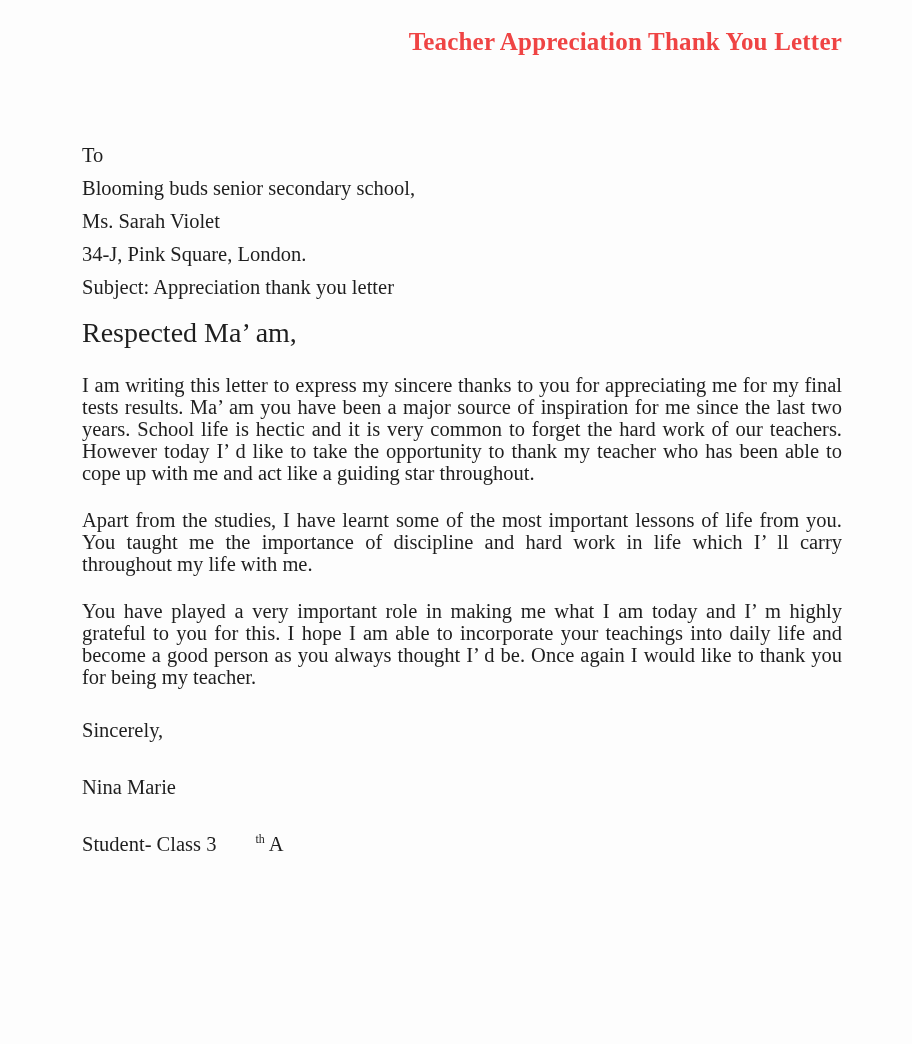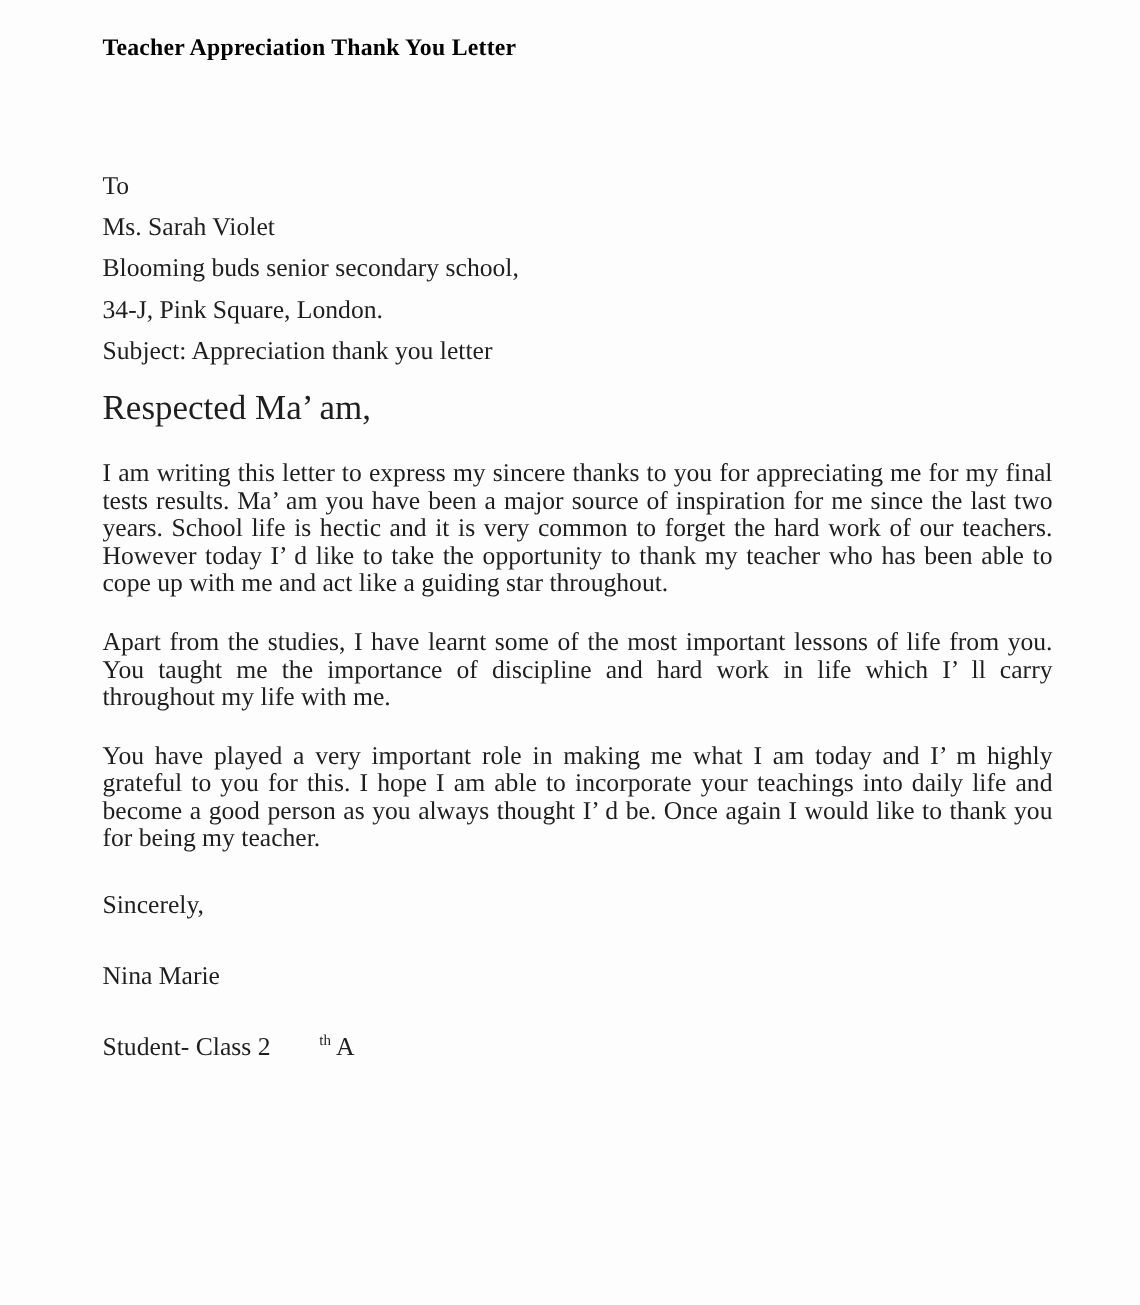--- a/index.html
+++ b/index.html
@@ -12,26 +12,26 @@
     width: 912px;
     height: 1044px;
     background: #fdfdfd;
     box-sizing: border-box;
     padding: 24px 70px 30px 82px;
     font-family: "Liberation Serif", "DejaVu Serif", serif;
     color: #1e1e1e;
     overflow: hidden;
   }
   .title {
-    font-size: 19px;
+    font-size: 25px;
     font-weight: 600;
-    text-align: left;
+    text-align: right;
     letter-spacing: 0.2px;
     margin: 4px 0 0 0;
-    color: #000000;
+    color: #ef4444;
   }
   .address-block {
     margin-top: 83px;
   }
   .address-block p {
     margin: 0;
     font-size: 20.5px;
     line-height: 33px;
   }
   .greeting {
@@ -61,36 +61,36 @@
 </style>
 </head>
 <body>
 
 <div class="page">
 
   <h1 class="title">Teacher Appreciation Thank You Letter</h1>
 
   <div class="address-block">
     <p>To</p>
+    <p>Blooming buds senior secondary school,</p>
     <p>Ms. Sarah Violet</p>
-    <p>Blooming buds senior secondary school,</p>
     <p>34-J, Pink Square, London.</p>
   </div>
 
   <div class="address-block" style="margin-top:0">
     <p>Subject: Appreciation thank you letter</p>
   </div>
 
   <p class="greeting">Respected Ma’ am,</p>
 
   <p class="para">I am writing this letter to express my sincere thanks to you for appreciating me for my final tests results. Ma’ am you have been a major source of inspiration for me since the last two years. School life is hectic and it is very common to forget the hard work of our teachers. However today I’ d like to take the opportunity to thank my teacher who has been able to cope up with me and act like a guiding star throughout.</p>
 
   <p class="para">Apart from the studies, I have learnt some of the most important lessons of life from you. You taught me the importance of discipline and hard work in life which I’ ll carry throughout my life with me.</p>
 
   <p class="para">You have played a very important role in making me what I am today and I’ m highly grateful to you for this. I hope I am able to incorporate your teachings into daily life and become a good person as you always thought I’ d be. Once again I would like to thank you for being my teacher.</p>
 
   <div class="closing">
     <p class="signoff">Sincerely,</p>
     <p>Nina Marie</p>
-    <p class="designation"><span>Student- Class 2</span><sup>th</sup><span> A</span></p>
+    <p class="designation"><span>Student- Class 3</span><sup>th</sup><span> A</span></p>
   </div>
 
 </div>
 
 </body></html>

